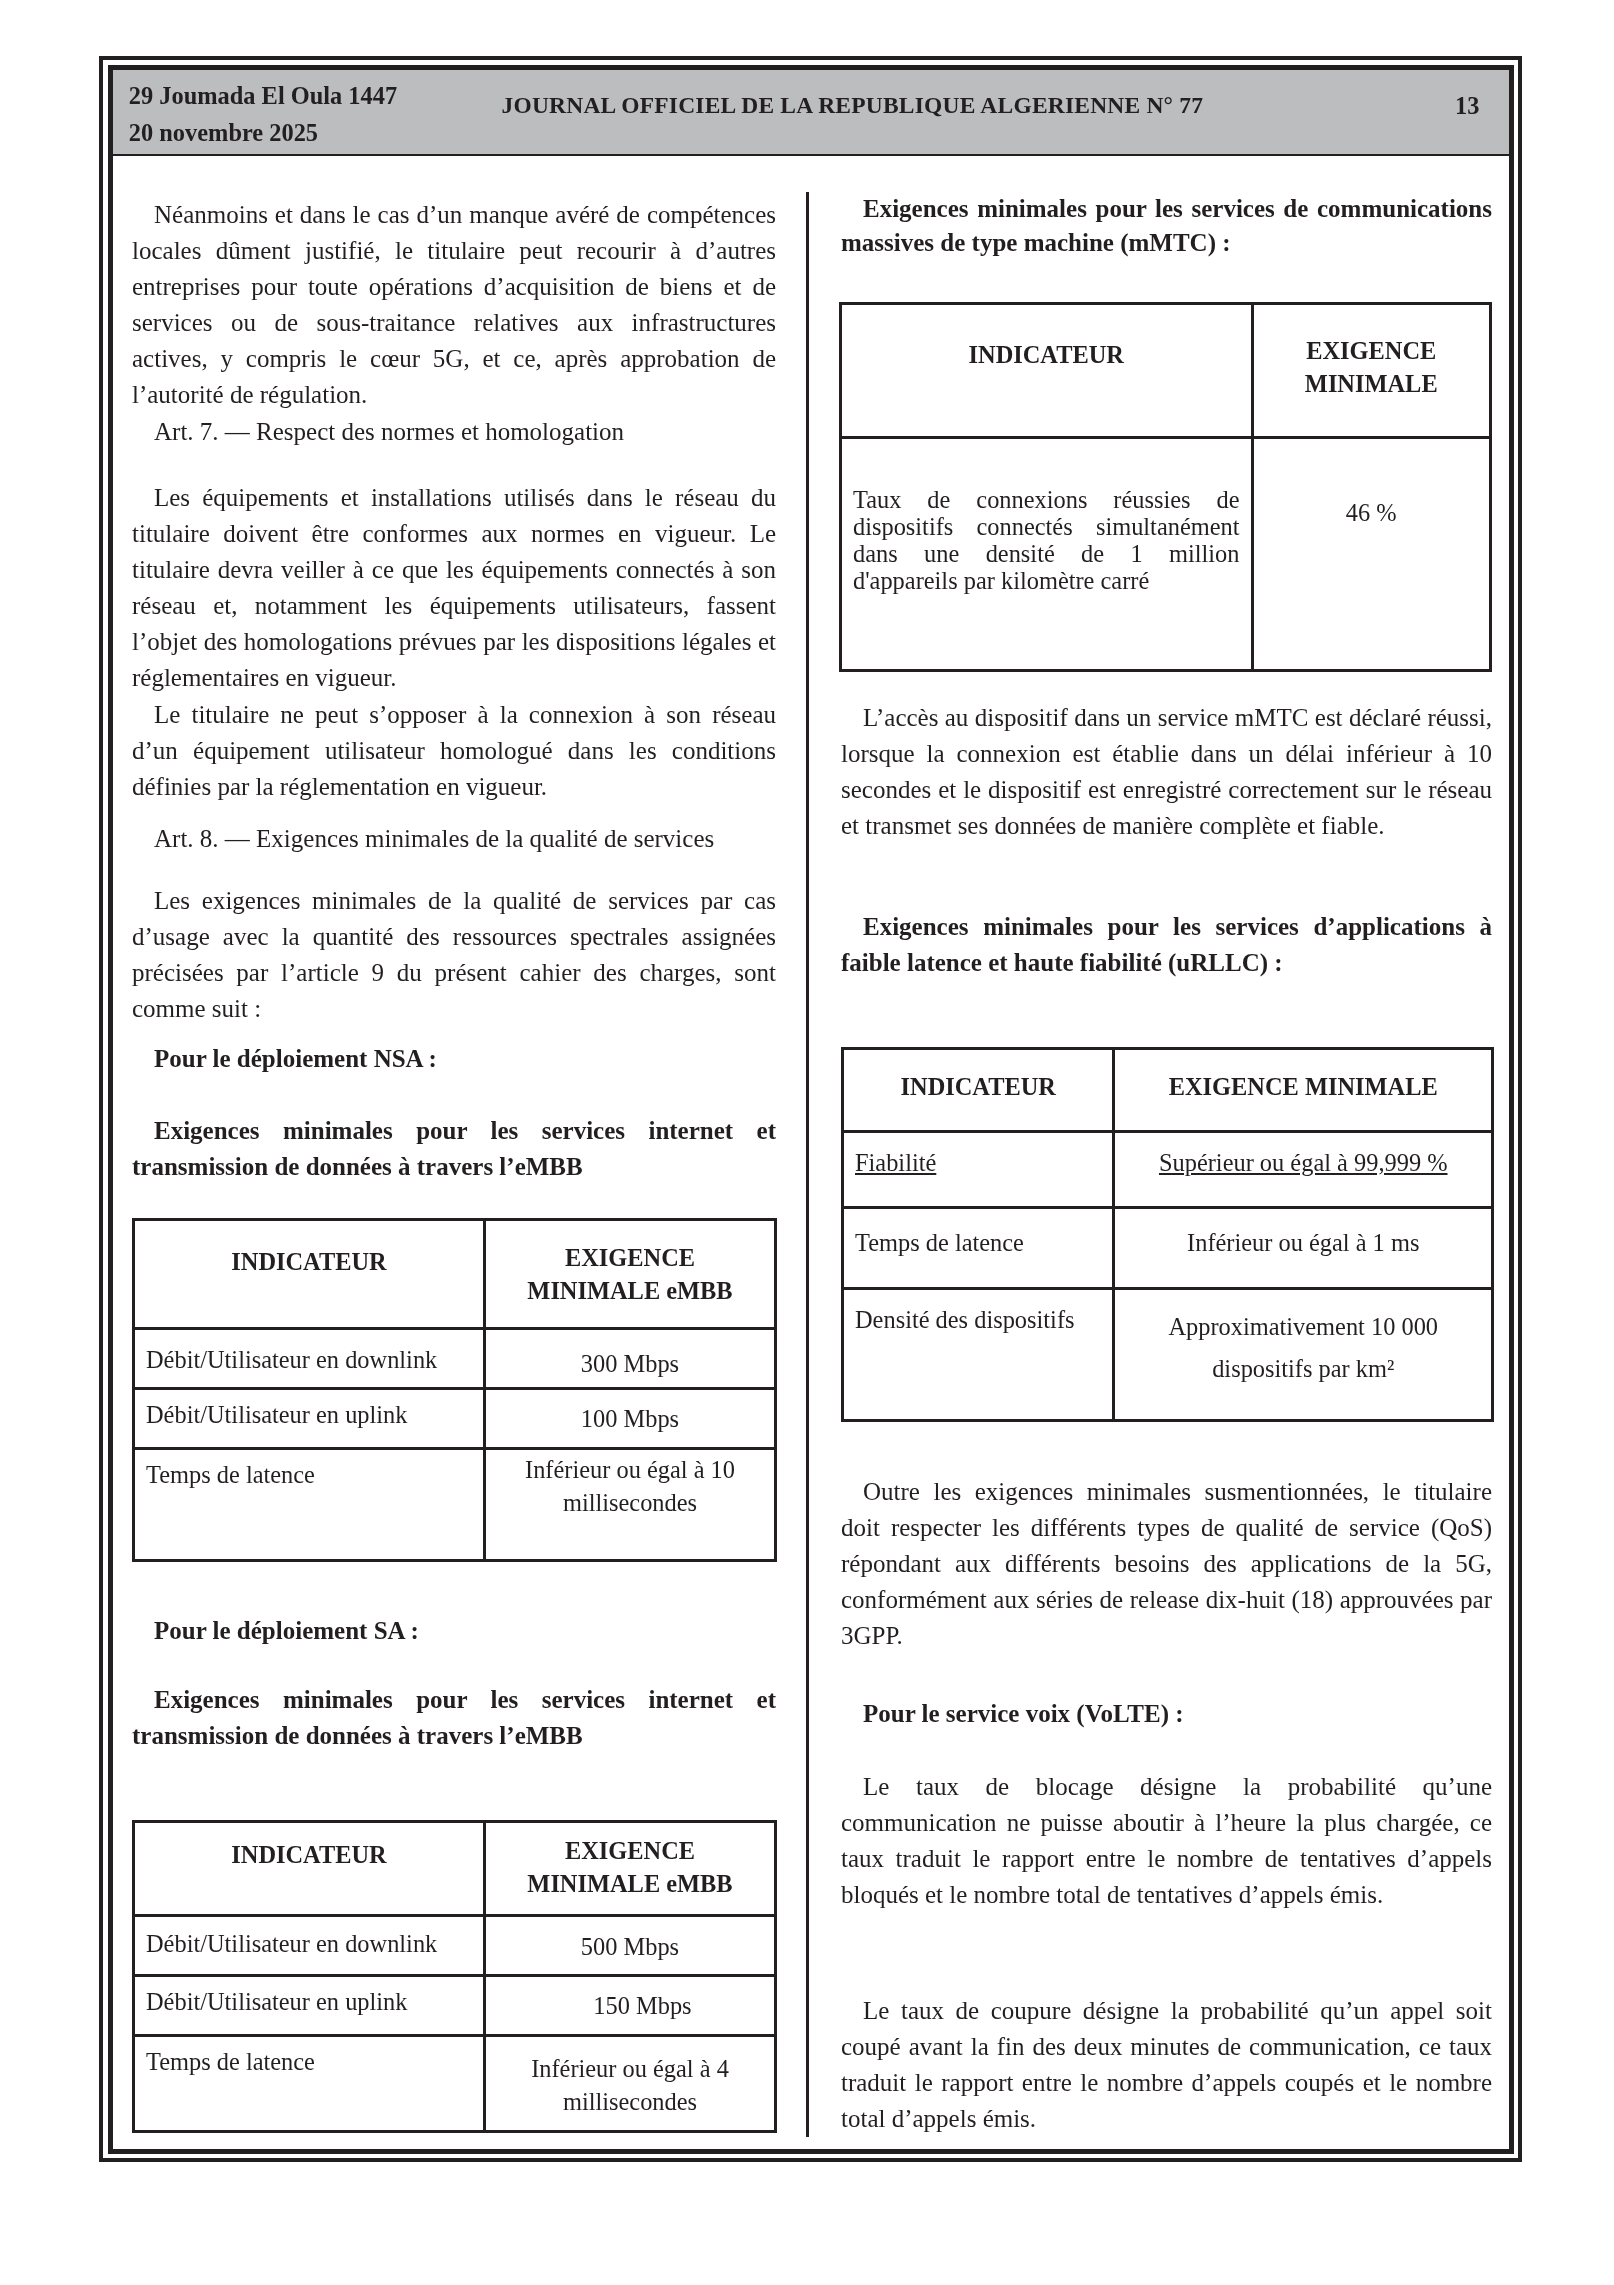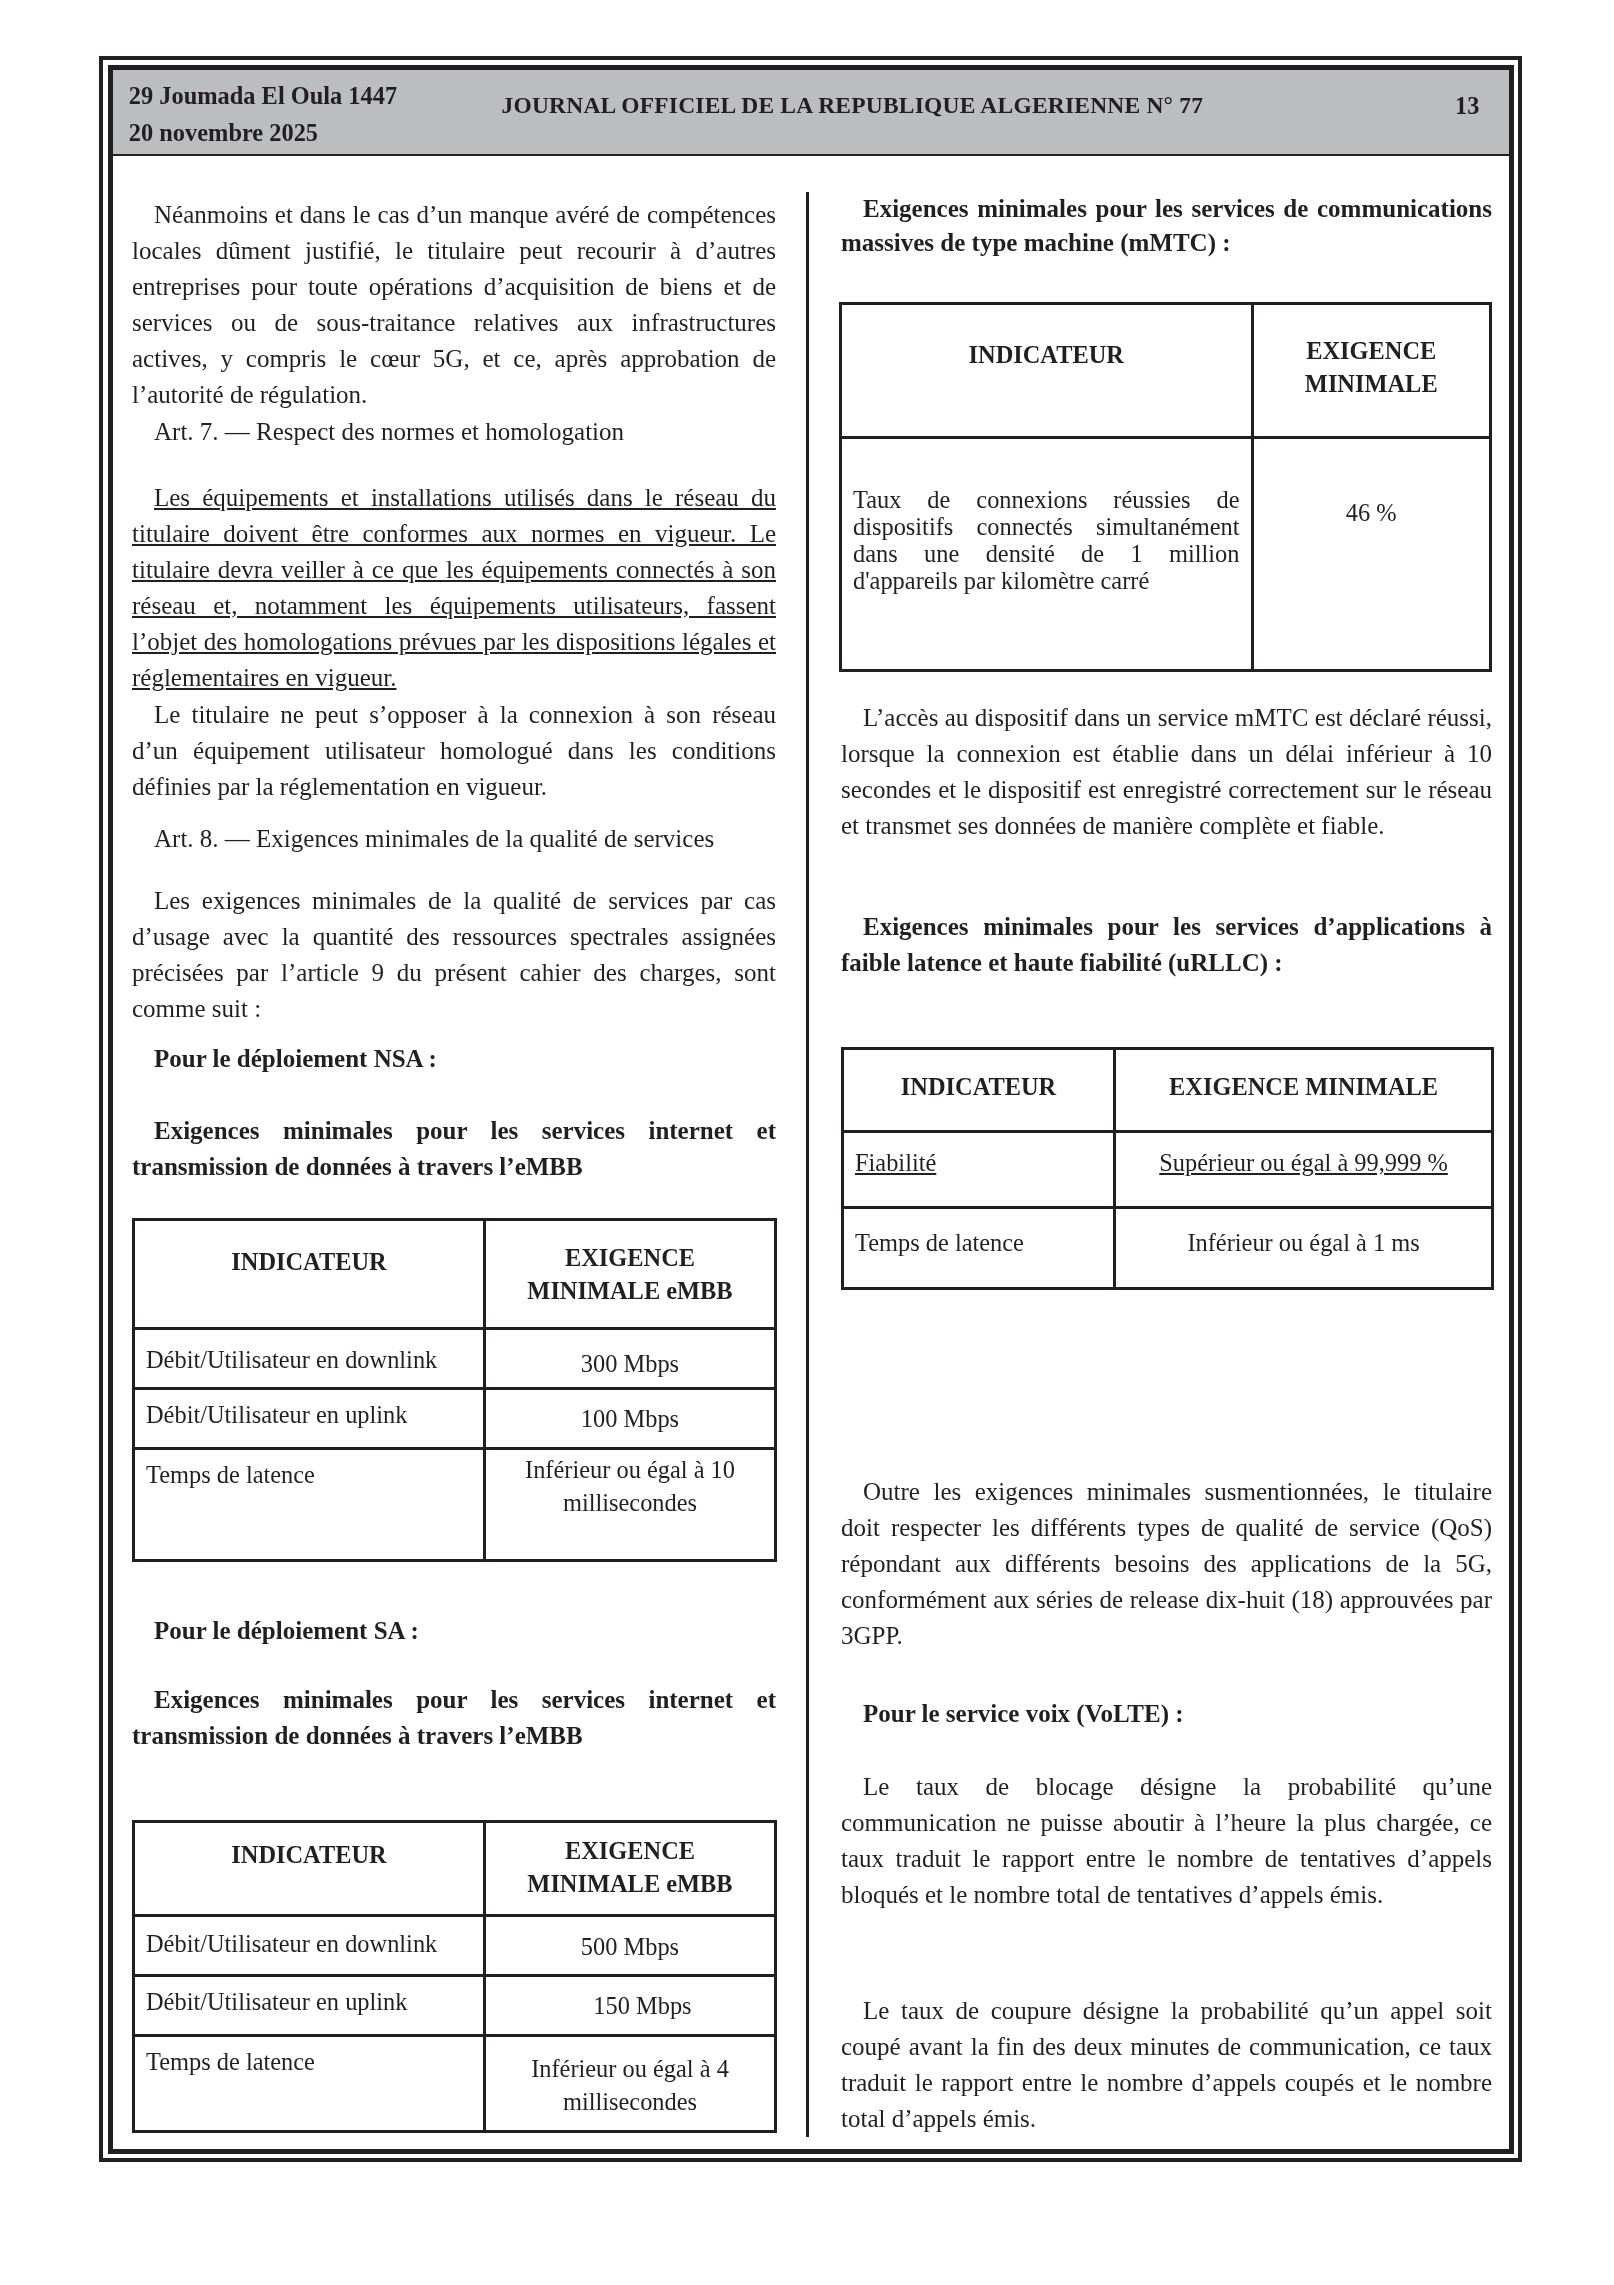--- a/index.html
+++ b/index.html
@@ -46,21 +46,21 @@
 </div>
 
 <div class="col-sep"></div>
 
 <div class="blk left" style="top:197px;">
   <p>Néanmoins et dans le cas d’un manque avéré de compétences locales dûment justifié, le titulaire peut recourir à d’autres entreprises pour toute opérations d’acquisition de biens et de services ou de sous-traitance relatives aux infrastructures actives, y compris le cœur 5G, et ce, après approbation de l’autorité de régulation.</p>
 </div>
 <div class="blk left" style="top:414px;">
   <p>Art. 7. — Respect des normes et homologation</p>
 </div>
-<div class="blk left" style="top:480px;text-decoration:underline;">
+<div class="blk left" style="top:480px;">
   <p>Les équipements et installations utilisés dans le réseau du titulaire doivent être conformes aux normes en vigueur. Le titulaire devra veiller à ce que les équipements connectés à son réseau et, notamment les équipements utilisateurs, fassent l’objet des homologations prévues par les dispositions légales et réglementaires en vigueur.</p>
 </div>
 <div class="blk left" style="top:697px;">
   <p>Le titulaire ne peut s’opposer à la connexion à son réseau d’un équipement utilisateur homologué dans les conditions définies par la réglementation en vigueur.</p>
 </div>
 <div class="blk left" style="top:821px;">
   <p>Art. 8. — Exigences minimales de la qualité de services</p>
 </div>
 <div class="blk left" style="top:883px;">
   <p>Les exigences minimales de la qualité de services par cas d’usage avec la quantité des ressources spectrales assignées précisées par l’article 9 du présent cahier des charges, sont comme suit :</p>
@@ -168,20 +168,24 @@
     <th style="padding-top:20px;">EXIGENCE MINIMALE</th>
   </tr>
   <tr style="height:76px;text-decoration:underline;">
     <td class="lbl" style="padding-top:16.3px;">Fiabilité</td>
     <td class="val" style="padding-top:16.3px;">Supérieur ou égal à 99,999 %</td>
   </tr>
   <tr style="height:81px;">
     <td class="lbl" style="padding-top:20px;">Temps de latence</td>
     <td class="val" style="padding-top:20px;">Inférieur ou égal à 1 ms</td>
   </tr>
+  <tr style="height:132px;">
+    <td class="lbl" style="padding-top:16.3px;">Densité des dispositifs</td>
+    <td class="val" style="padding-top:16.3px; padding-left:45px; padding-right:45px; line-height:42px;">Approximativement 10 000 dispositifs par km²</td>
+  </tr>
 </tbody>
   </table>
 
 <div class="blk right" style="top:1474px;">
   <p>Outre les exigences minimales susmentionnées, le titulaire doit respecter les différents types de qualité de service (QoS) répondant aux différents besoins des applications de la 5G, conformément aux séries de release dix-huit (18) approuvées par 3GPP.</p>
 </div>
 <div class="blk right bold" style="top:1696px;">
   <p>Pour le service voix (VoLTE) :</p>
 </div>
 <div class="blk right" style="top:1769px;">

